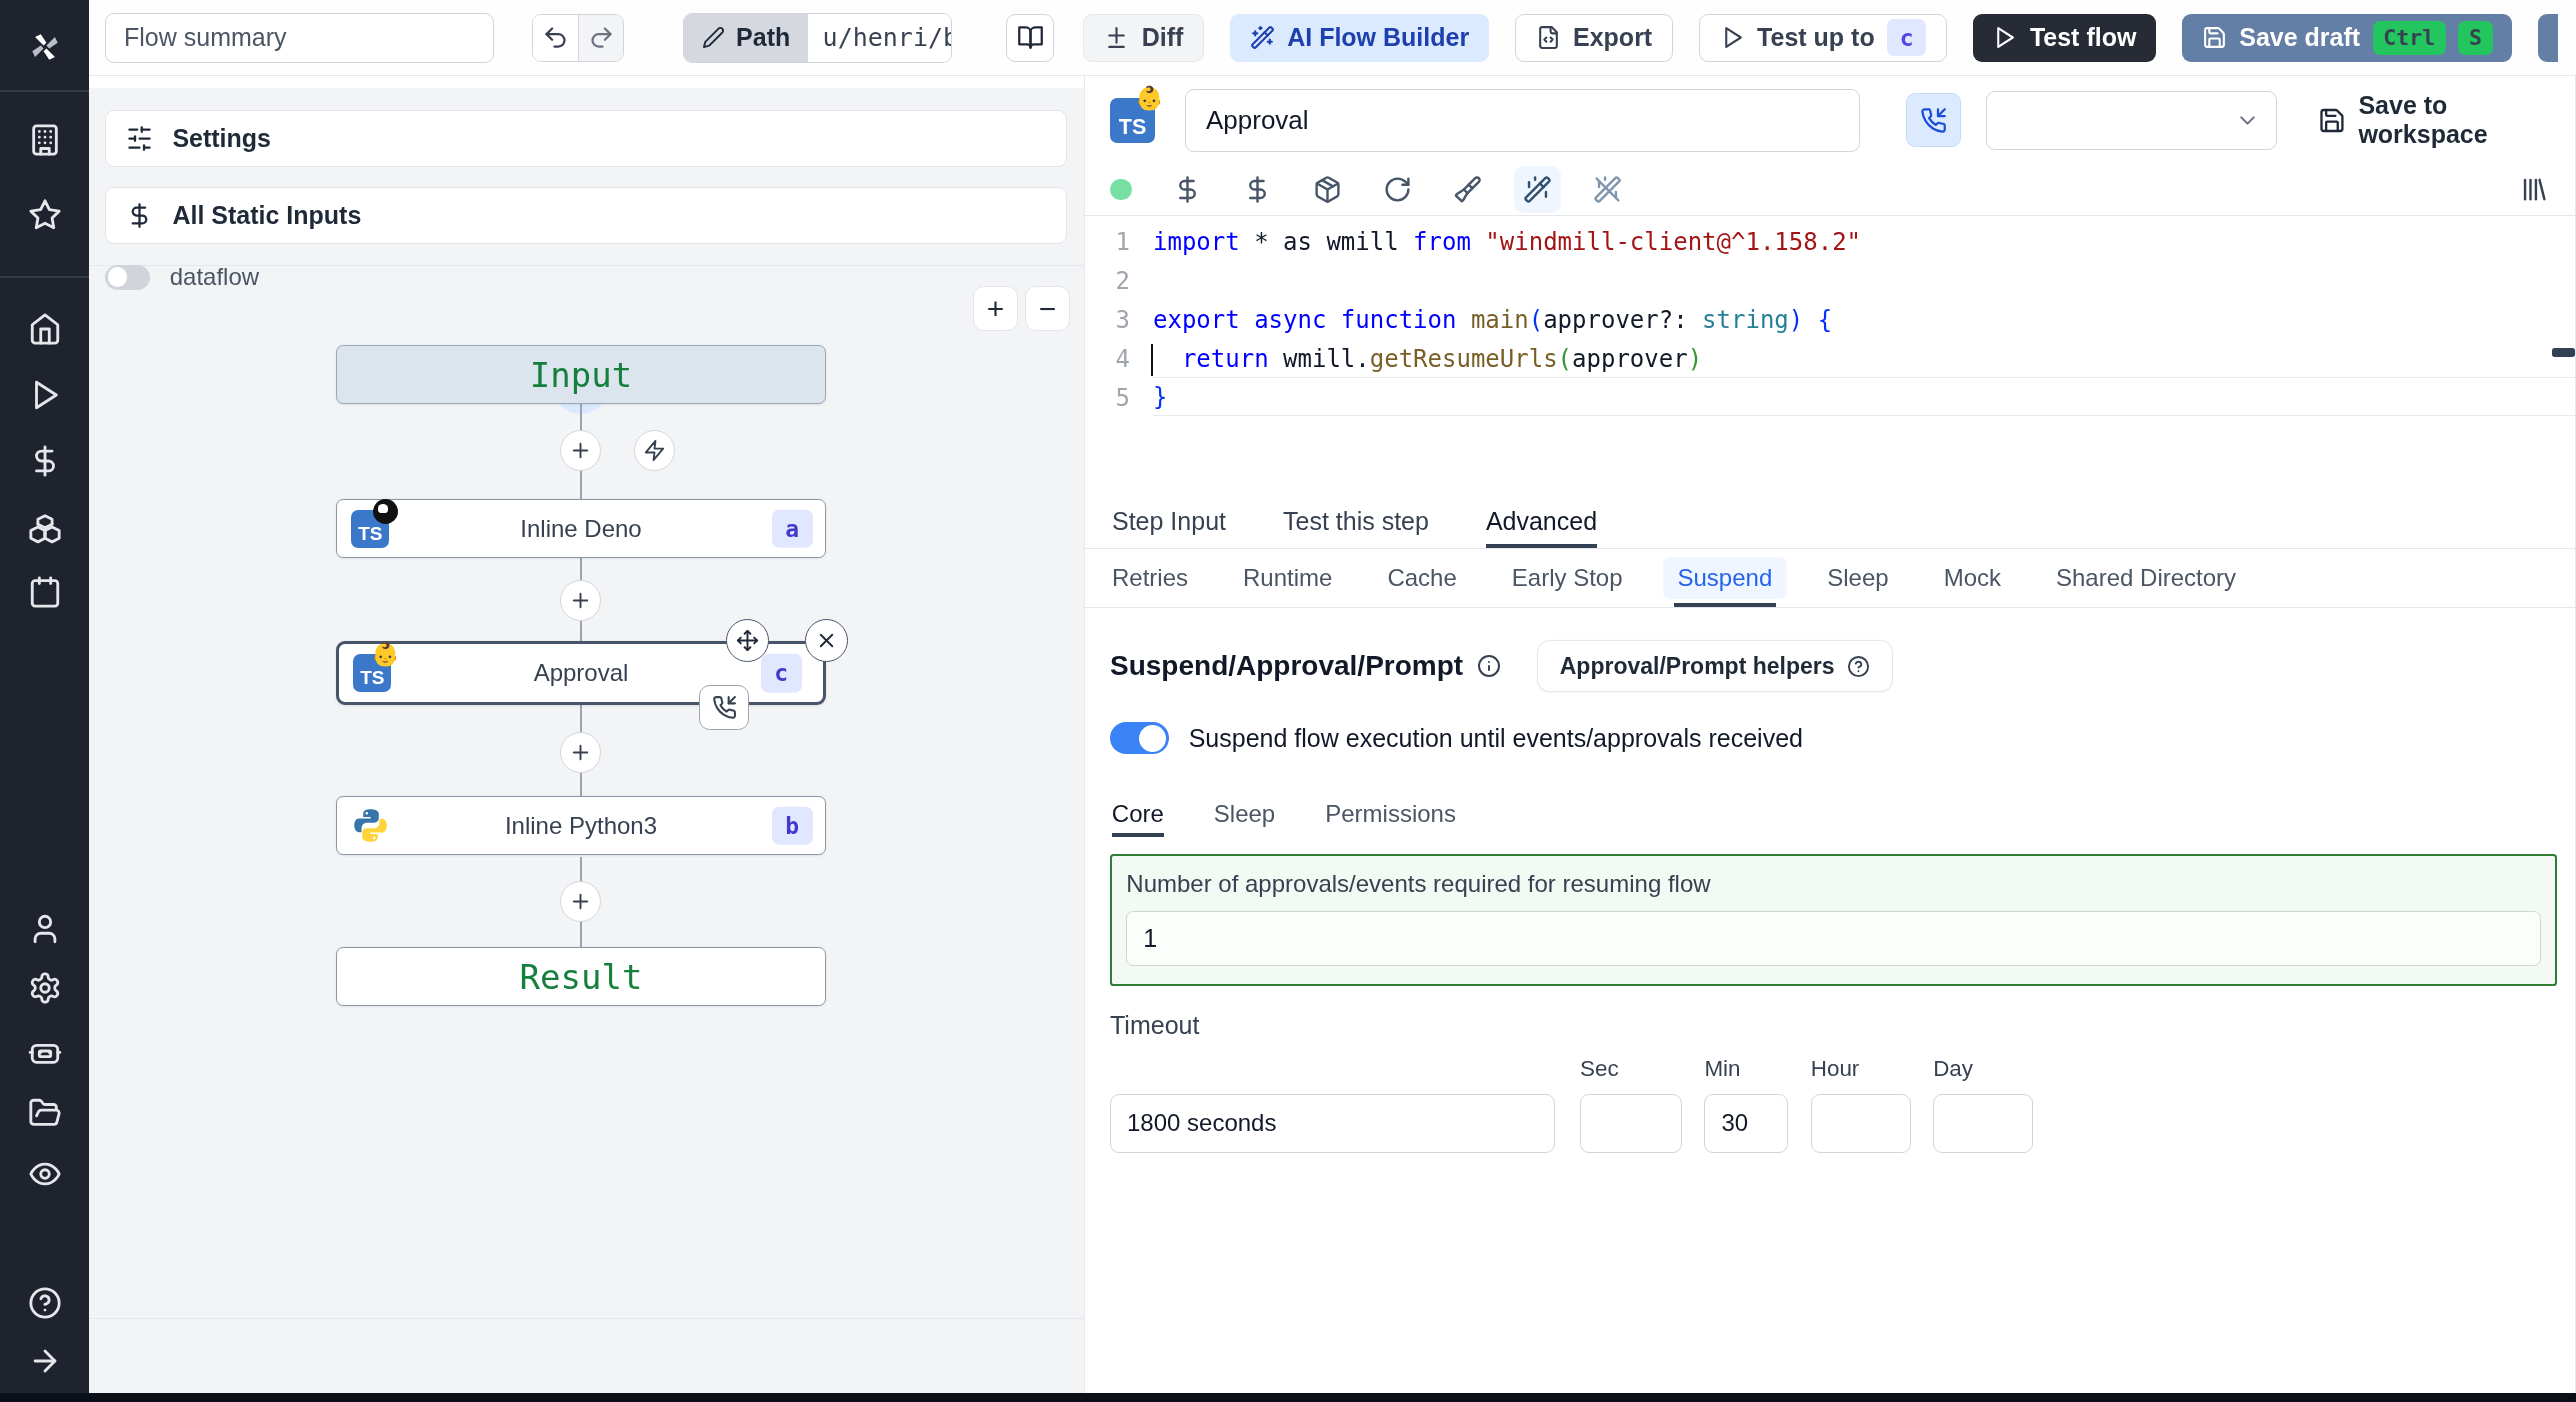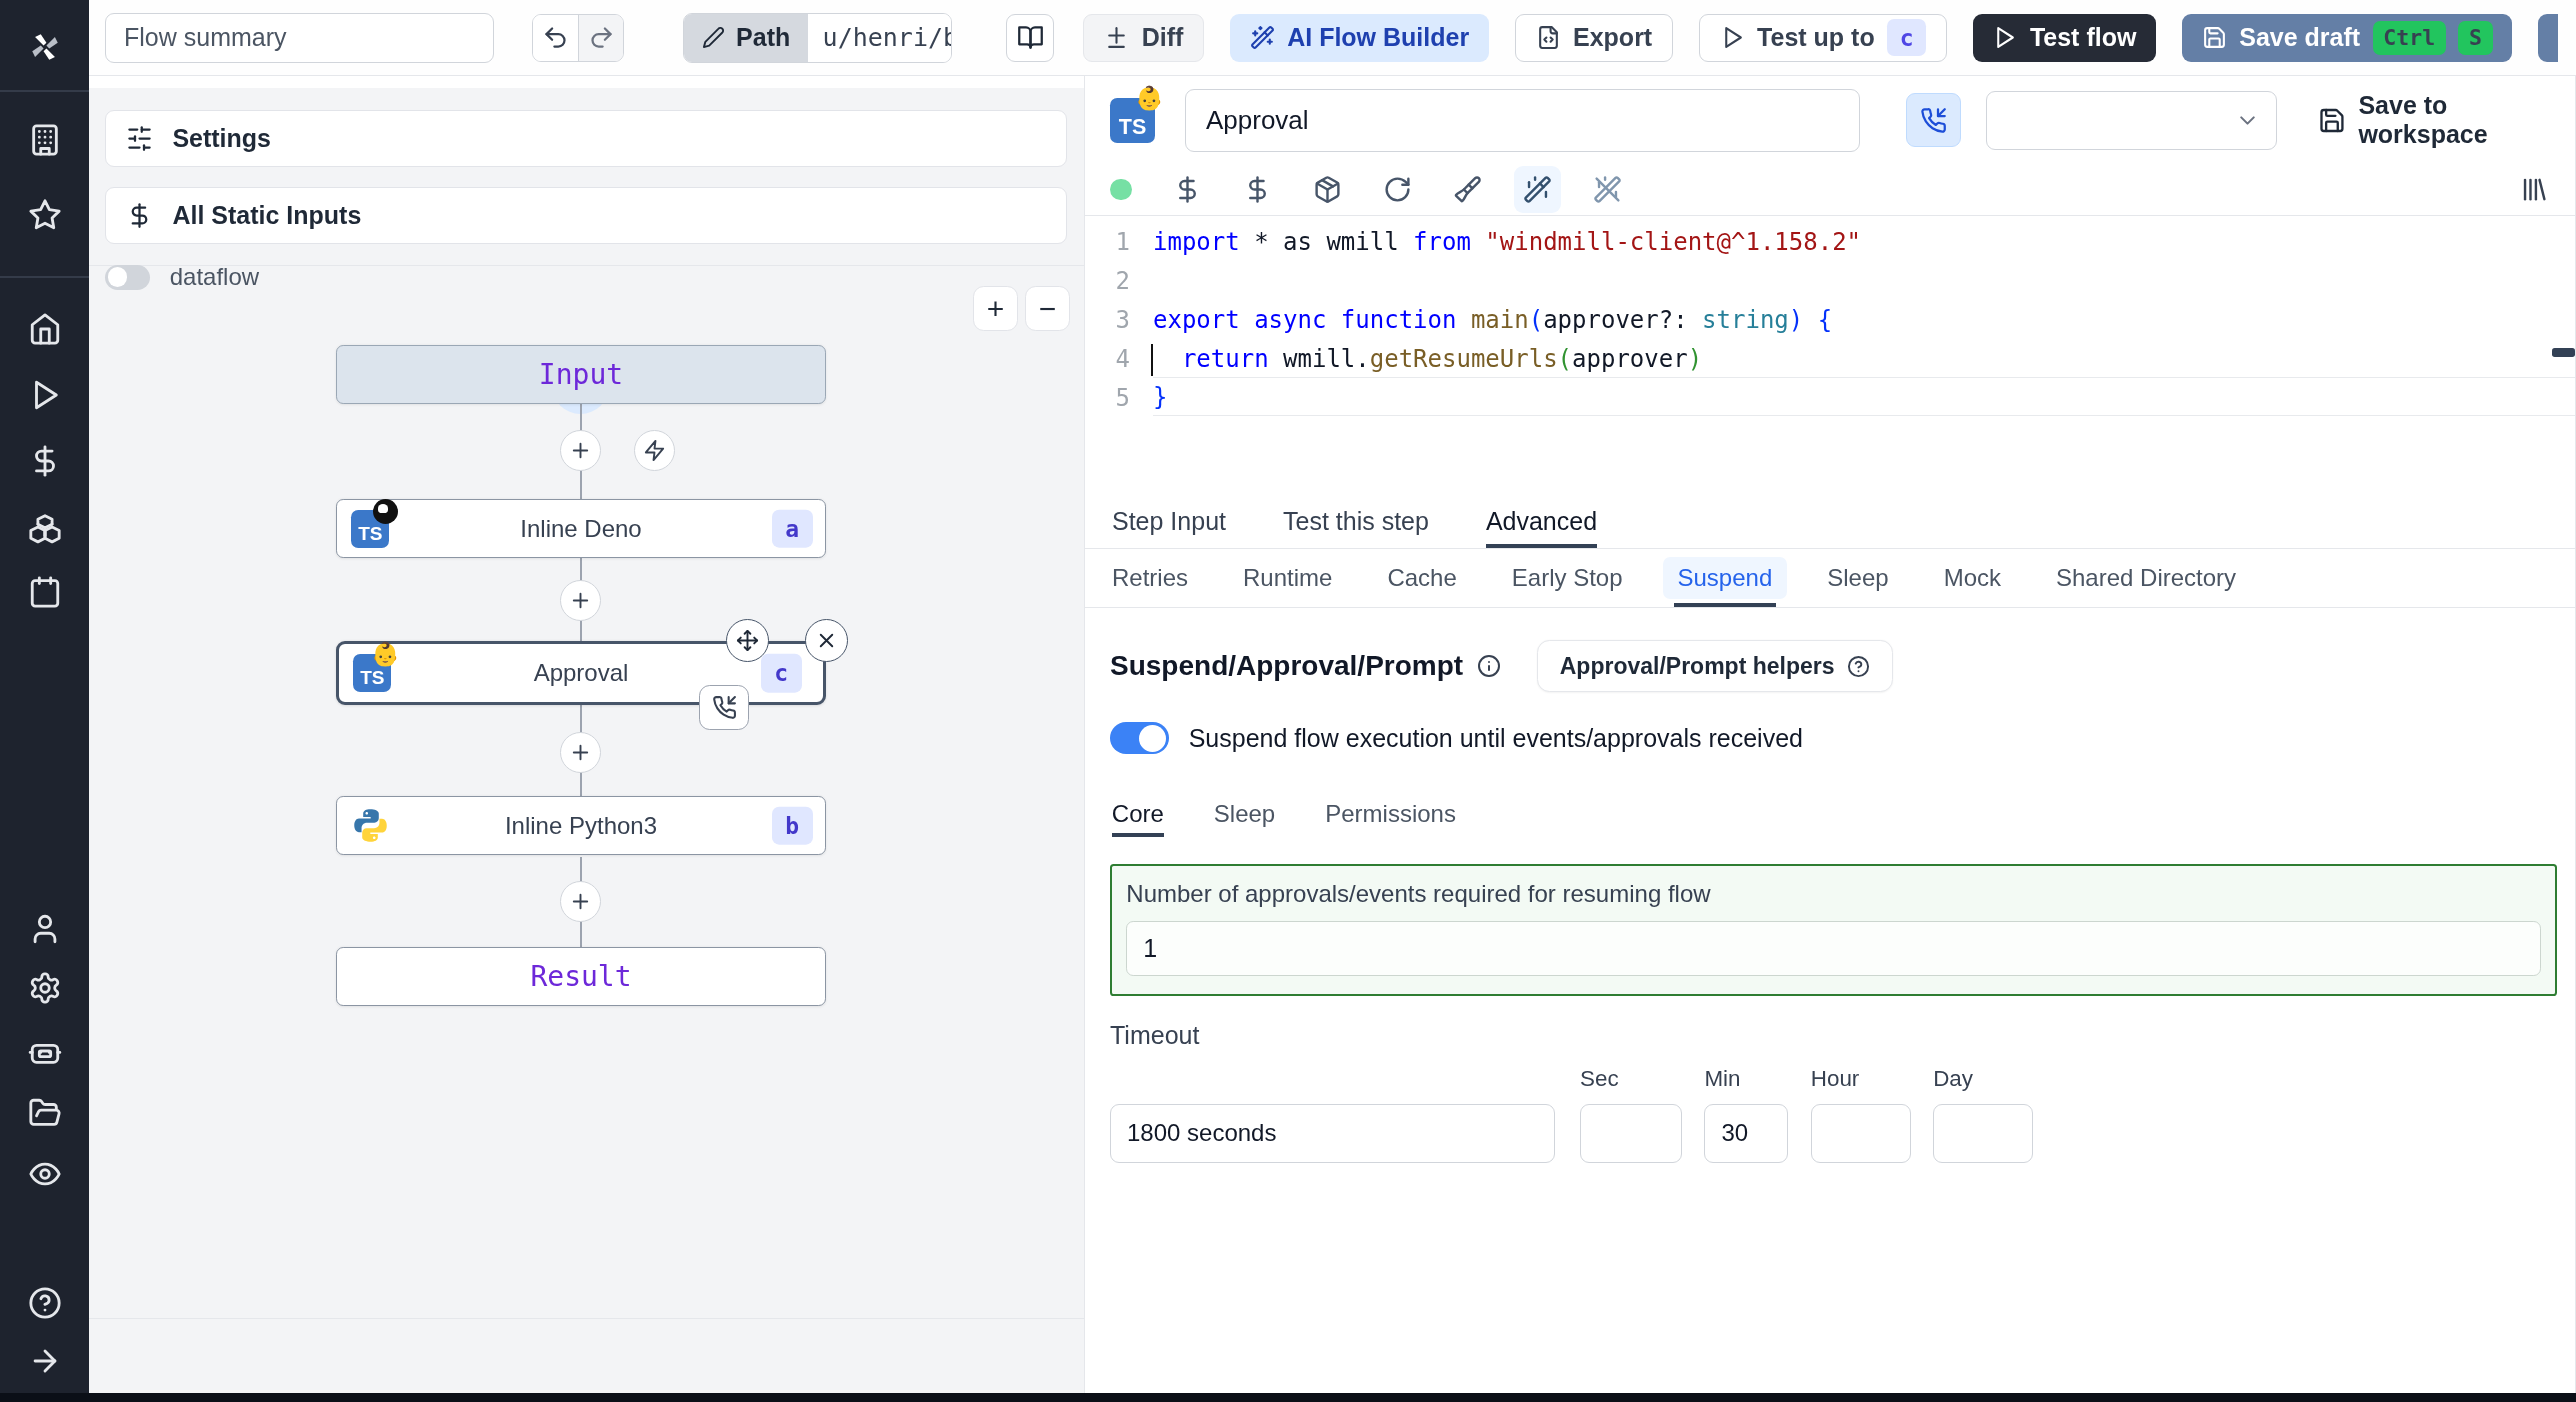--- a/index.html
+++ b/index.html
@@ -62,21 +62,21 @@
     background:#dbeafe; display:flex; align-items:center; justify-content:center; color:#1e3a5f; }
   .ai-circle svg { width:29px; height:29px; }
   .zoom-btn { position:absolute; top:198px; width:45px; height:45px; background:#fff; border:1.8px solid #e2e4e9;
     border-radius:10.7px; display:flex; align-items:center; justify-content:center; font-size:30px; color:#1f2937; }
   .sec-div { position:absolute; left:0; top:177px; width:995px; height:0px; border-top:1.8px solid #e5e7eb; }
 
   
   .node { position:absolute; left:247px; width:490px; height:59px; background:#fff; border:1.8px solid #8b95a3;
     border-radius:7.2px; display:flex; align-items:center; padding:0 14.3px; box-shadow:0 0.9px 2.7px rgba(0,0,0,.08); }
   .node-label { position:absolute; left:0; right:0; text-align:center; font-size:24px; color:#374151; }
-  .node-mono { font-family:"DejaVu Sans Mono",monospace; font-size:28px; color:#6d28d9; }
+  .node-mono { font-family:"DejaVu Sans Mono",monospace; font-size:34px; color:#15803d; }
   .node-input { background:#dce4ed; border-color:#9aa7b5; justify-content:center; }
   .node-badge { position:absolute; right:12.5px; top:50%; transform:translateY(-50%); background:#e0e7ff; color:#4338ca;
     font-family:"DejaVu Sans Mono",monospace; font-weight:700; font-size:23px; border-radius:7.2px; padding:6.3px 13.4px; }
   .lang-chip { position:relative; width:38px; height:38px; }
   .ts-sq { width:38px; height:38px; background:#3b78c9; border-radius:7.2px; color:#fff; display:flex; align-items:flex-end;
     justify-content:center; font-size:19px; font-weight:700; padding-bottom:2.7px; font-family:"Liberation Sans",sans-serif; }
   .chip-emoji { position:absolute; top:-10.7px; right:-9px; font-size:23px; line-height:1; }
   .deno-dot { position:absolute; top:-10.7px; right:-9px; width:25px; height:25px; background:#111; border-radius:50%; }
   .deno-dot::after { content:""; position:absolute; left:4.5px; top:5.4px; width:10.7px; height:9px; background:#fff; border-radius:50% 50% 40% 40%; }
   .edge { position:absolute; left:491px; width:1.8px; background:#9ca3af; }
@@ -152,21 +152,21 @@
     border:1.8px solid #e5e7eb; border-radius:12.5px; background:#fff; font-size:23px; font-weight:700; color:#1f2937;
     box-shadow:0 0.9px 1.8px rgba(0,0,0,.05); }
   .helpers-btn svg { width:23px; height:23px; color:#374151; }
   .sus-toggle-row { display:flex; align-items:center; gap:19.7px; margin-top:30px; }
   .tg-on { background:#3b82f6; } .tg-md { width:59px; height:32px; } .tg-md .knob { width:27px; height:27px; right:2.7px; }
   .sus-toggle-label { font-size:25px; color:#111827; }
   .core-tabs { display:flex; gap:50px; margin-top:36px; height:47px; border-bottom:0; padding-left:1.8px; }
   .core-tabs .tab { display:flex; align-items:center; font-size:24px; color:#4b5563; position:relative; }
   .core-tabs .tab.active { color:#111827; }
   .core-tabs .tab.active::after { content:""; position:absolute; left:0; right:0; bottom:0; height:4.5px; background:#334155; }
-  .green-box { margin-top:27px; width:1447px; border:2.7px solid #2e7d32; background:#f3faf4; border-radius:3.6px; padding:14.3px 14.3px 18px; }
+  .green-box { margin-top:17px; width:1447px; border:2.7px solid #2e7d32; background:#f3faf4; border-radius:3.6px; padding:14.3px 14.3px 18px; }
   .green-label { font-size:24px; color:#374151; }
   .green-input { margin-top:12.5px; width:100%; height:55px; background:#fcfefc; border:1.8px solid #ccd6cf; border-radius:7.2px;
     padding:0 16px; font-size:25px; color:#111827; outline:none; }
   .timeout-label { margin-top:25px; font-size:25px; color:#374151; }
   .timeout-row { display:flex; align-items:flex-end; gap:25px; margin-top:16px; }
   .t-main input { width:445px; }
   .t-group { display:flex; flex-direction:column; gap:12px; }
   .t-group .t-cap { font-size:22.4px; color:#374151; }
   .t-input { height:59px; border:1.8px solid #d1d5db; border-radius:9px; padding:0 16px; font-size:24px; color:#111827; outline:none; background:#fff; }
   .u-sec { width:102px; } .u-min { width:84px; } .u-hour { width:100px; } .u-day { width:100px; }

